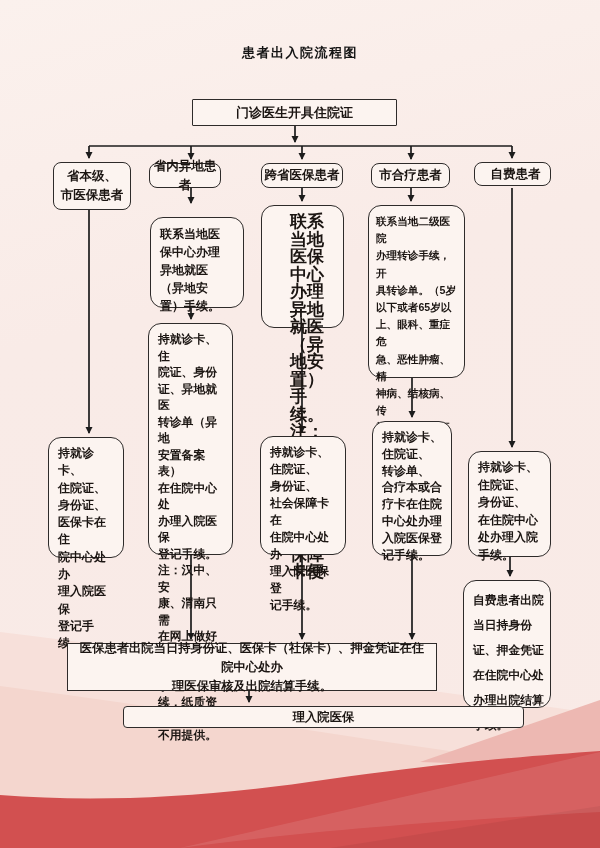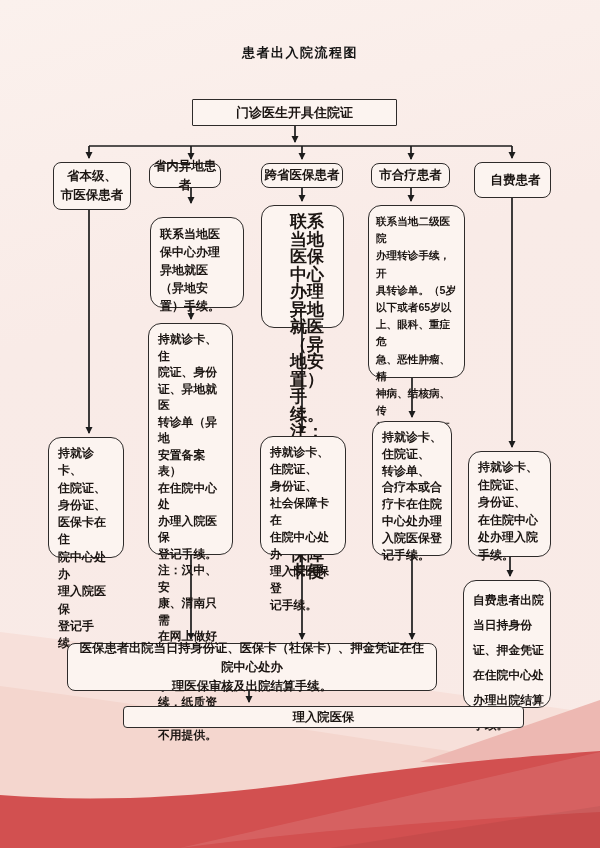--- a/index.html
+++ b/index.html
@@ -71,21 +71,21 @@
 
   <div class="title">患者出入院流程图</div>
 
   <div class="node center" style="left:192px;top:99px;width:205px;height:27px;border-radius:1px;font-size:13px;">门诊医生开具住院证</div>
 
   <div class="node center head" style="left:53px;top:162px;width:78px;height:48px;">省本级、
 市医保患者</div>
   <div class="node center head" style="left:149px;top:163px;width:72px;height:25px;">省内异地患者</div>
   <div class="node center head" style="left:261px;top:163px;width:82px;height:25px;">跨省医保患者</div>
   <div class="node center head" style="left:371px;top:163px;width:79px;height:25px;">市合疗患者</div>
-  <div class="node center head" style="left:474px;top:162px;width:77px;height:36px;padding-left:6px;">自费患者</div>
+  <div class="node center head" style="left:474px;top:162px;width:77px;height:24px;padding-left:6px;">自费患者</div>
 
   <div class="node big" style="left:48px;top:437px;width:76px;height:121px;line-height:17.3px;">持就诊卡、
 住院证、
 身份证、
 医保卡在住
 院中心处办
 理入院医保
 登记手续。</div>
 
   <div class="node big" style="left:150px;top:217px;width:94px;height:91px;line-height:18px;">联系当地医
@@ -147,18 +147,18 @@
 在住院中心
 处办理入院
 手续。</div>
   <div class="node big" style="left:463px;top:580px;width:88px;height:128px;line-height:25px;font-size:11.8px;">自费患者出院
 当日持身份
 证、押金凭证
 在住院中心处
 办理出院结算
 手续。</div>
 
-  <div class="node center" style="left:67px;top:643px;width:370px;height:48px;border-radius:8px;font-size:12.3px;line-height:19px;padding:0 8px;">医保患者出院当日持身份证、医保卡（社保卡）、押金凭证在住院中心处办
+  <div class="node center" style="left:67px;top:643px;width:370px;height:48px;border-radius:0;font-size:12.3px;line-height:19px;padding:0 8px;">医保患者出院当日持身份证、医保卡（社保卡）、押金凭证在住院中心处办
 理医保审核及出院结算手续。</div>
 
   <div class="node center" style="left:123px;top:706px;width:401px;height:22px;border-radius:4px;font-size:12.3px;">理入院医保</div>
 
 </div>
 
 </body></html>

